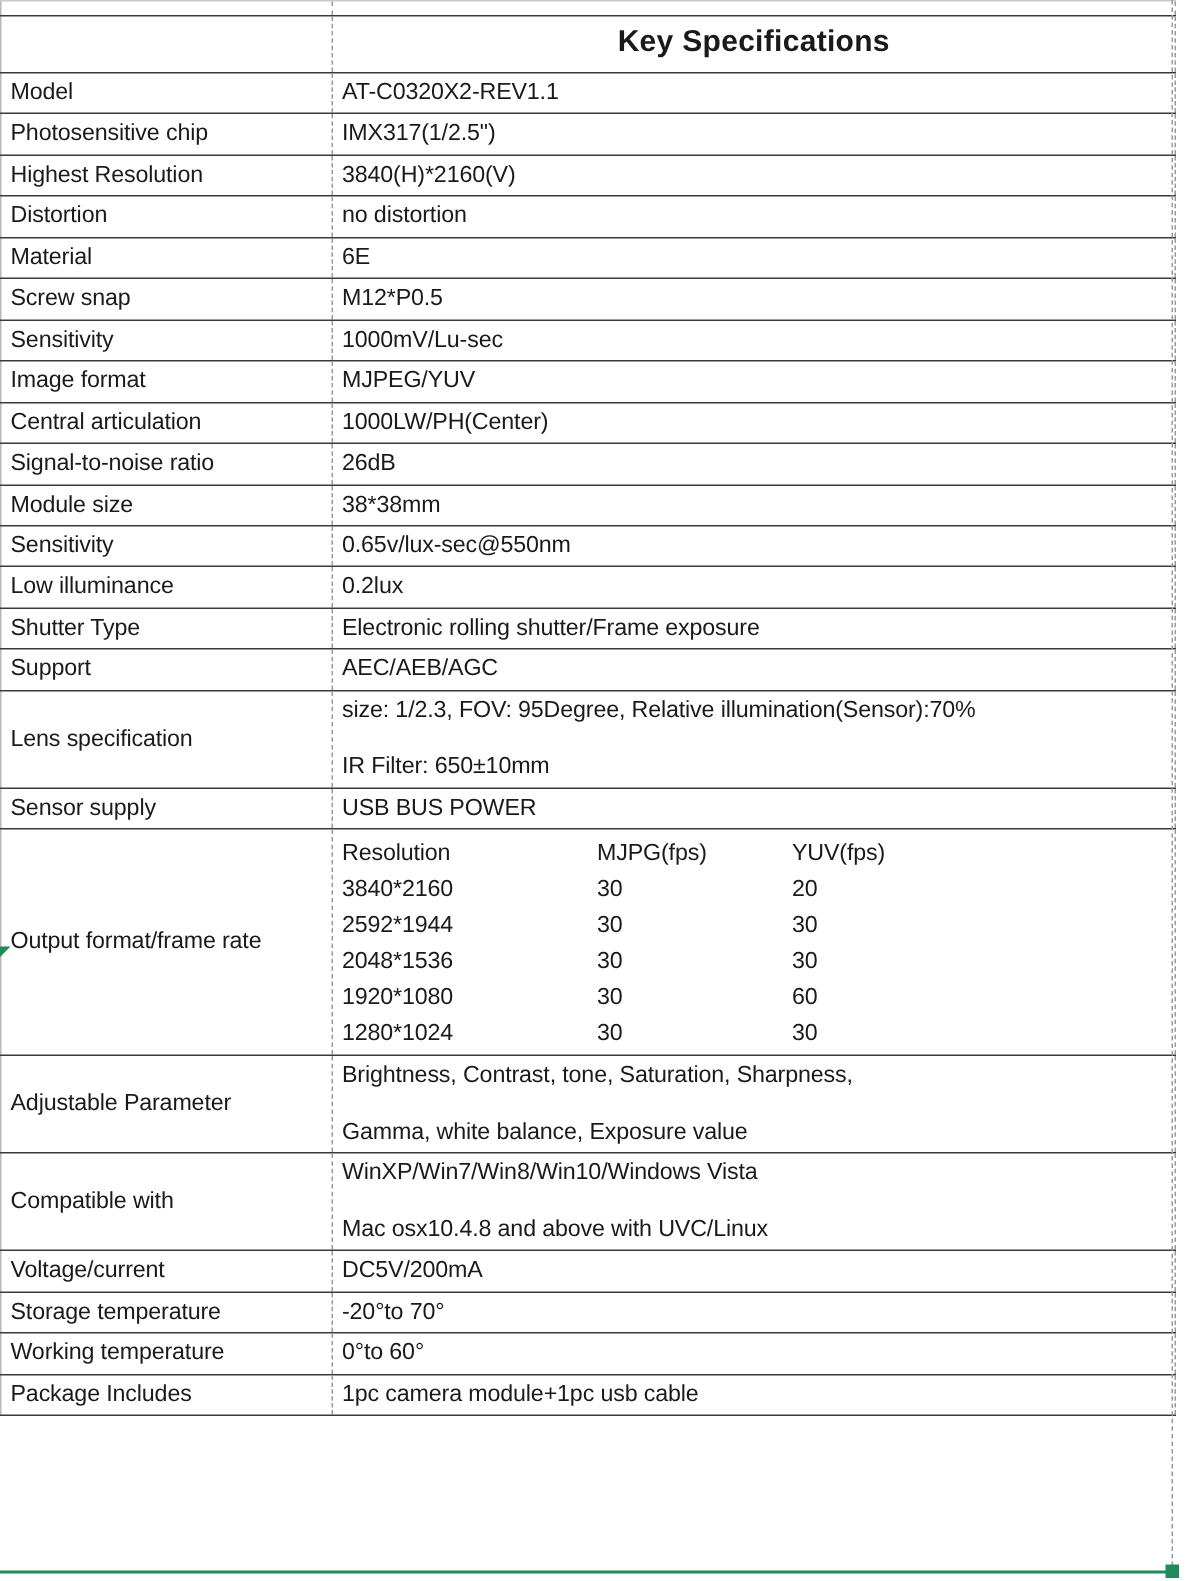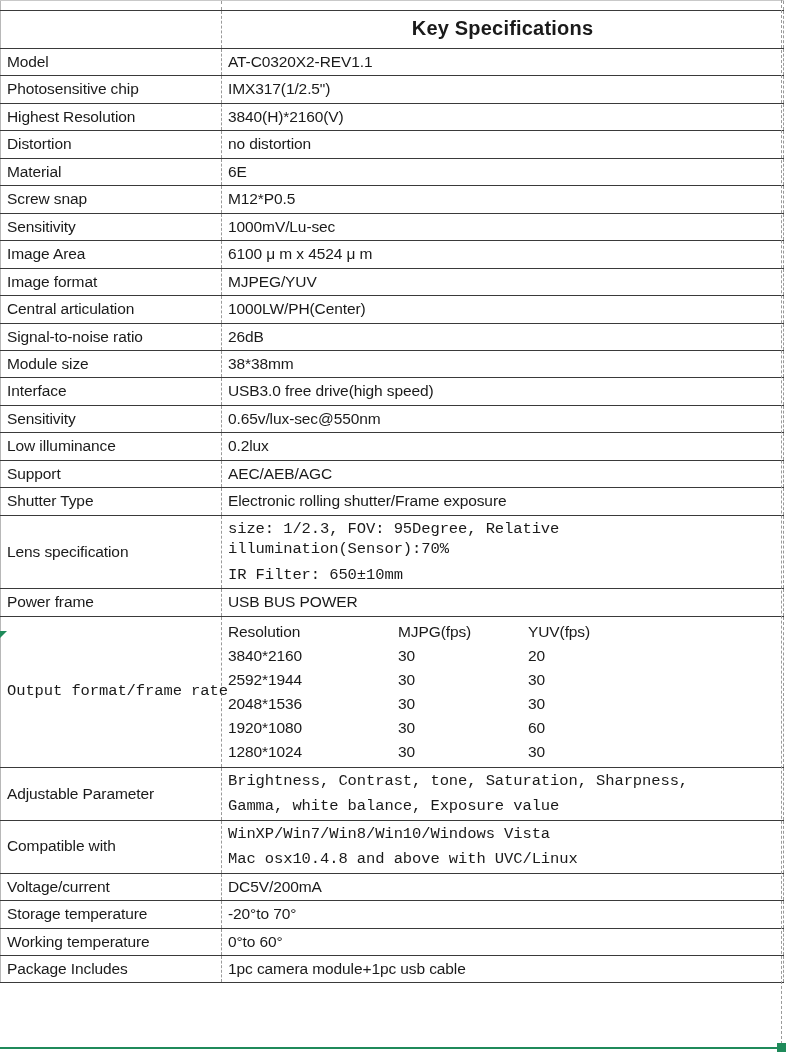--- a/index.html
+++ b/index.html
@@ -93,23 +93,23 @@
     padding: 2px 0 4px 0;
   }
 
   
   tr.dashed-top td.label,
   tr.dashed-top td.value {
     border-top: 1.5px dashed #8f8f8f;
     margin-top: 24px;
   }
 
-  .multiline { white-space: normal; font-family: Liberation Mono, monospace; }
+  .multiline { white-space: normal; }
   .val-line { display: block; }
-  .val-line + .val-line { margin-top: 5px; }
+  .val-line + .val-line { margin-top: 17px; }
 
   
   .fps-cell { padding: 4px 0 4px 6px; }
   table.fps {
     border-collapse: collapse;
     table-layout: fixed;
     width: 430px;
   }
   table.fps td, table.fps th {
     border: none;
@@ -207,70 +207,62 @@
       </tr>
       <tr>
         <td class="label">Screw snap</td>
         <td class="value">M12*P0.5</td>
       </tr>
       <tr>
         <td class="label">Sensitivity</td>
         <td class="value">1000mV/Lu-sec</td>
       </tr>
       <tr>
-        <td class="label">Image Area</td>
-        <td class="value">6100 μ m x 4524 μ m</td>
-      </tr>
-      <tr>
         <td class="label">Image format</td>
         <td class="value">MJPEG/YUV</td>
       </tr>
       <tr>
         <td class="label">Central articulation</td>
         <td class="value">1000LW/PH(Center)</td>
       </tr>
       <tr>
         <td class="label">Signal-to-noise ratio</td>
         <td class="value">26dB</td>
       </tr>
       <tr>
         <td class="label">Module size</td>
         <td class="value">38*38mm</td>
       </tr>
       <tr>
-        <td class="label">Interface</td>
-        <td class="value">USB3.0 free drive(high speed)</td>
-      </tr>
-      <tr>
         <td class="label">Sensitivity</td>
         <td class="value">0.65v/lux-sec@550nm</td>
       </tr>
       <tr>
         <td class="label">Low illuminance</td>
         <td class="value">0.2lux</td>
       </tr>
       <tr>
+        <td class="label">Shutter Type</td>
+        <td class="value">Electronic rolling shutter/Frame exposure</td>
+      </tr>
+      <tr>
         <td class="label">Support</td>
         <td class="value">AEC/AEB/AGC</td>
-      </tr>
-      <tr>
-        <td class="label">Shutter Type</td>
-        <td class="value">Electronic rolling shutter/Frame exposure</td>
       </tr>
 
       <tr>
         <td class="label tall">Lens specification</td>
         <td class="value multiline">
           <span class="val-line">size: 1/2.3, FOV: 95Degree, Relative illumination(Sensor):70%</span>
           <span class="val-line">IR Filter: 650±10mm</span>
         </td>
       </tr>
 
       <tr>
-        <td class="label">Power frame</td>
+        <td class="label">Sensor supply</td>
         <td class="value">USB BUS POWER</td>
       </tr>
 
       <tr class="dashed-top">
         <td class="label tall multiline">Output format/frame rate</td>
         <td class="value fps-cell">
           <table class="fps">
             <colgroup>
               <col class="f-res">
               <col class="f-mjpg">

